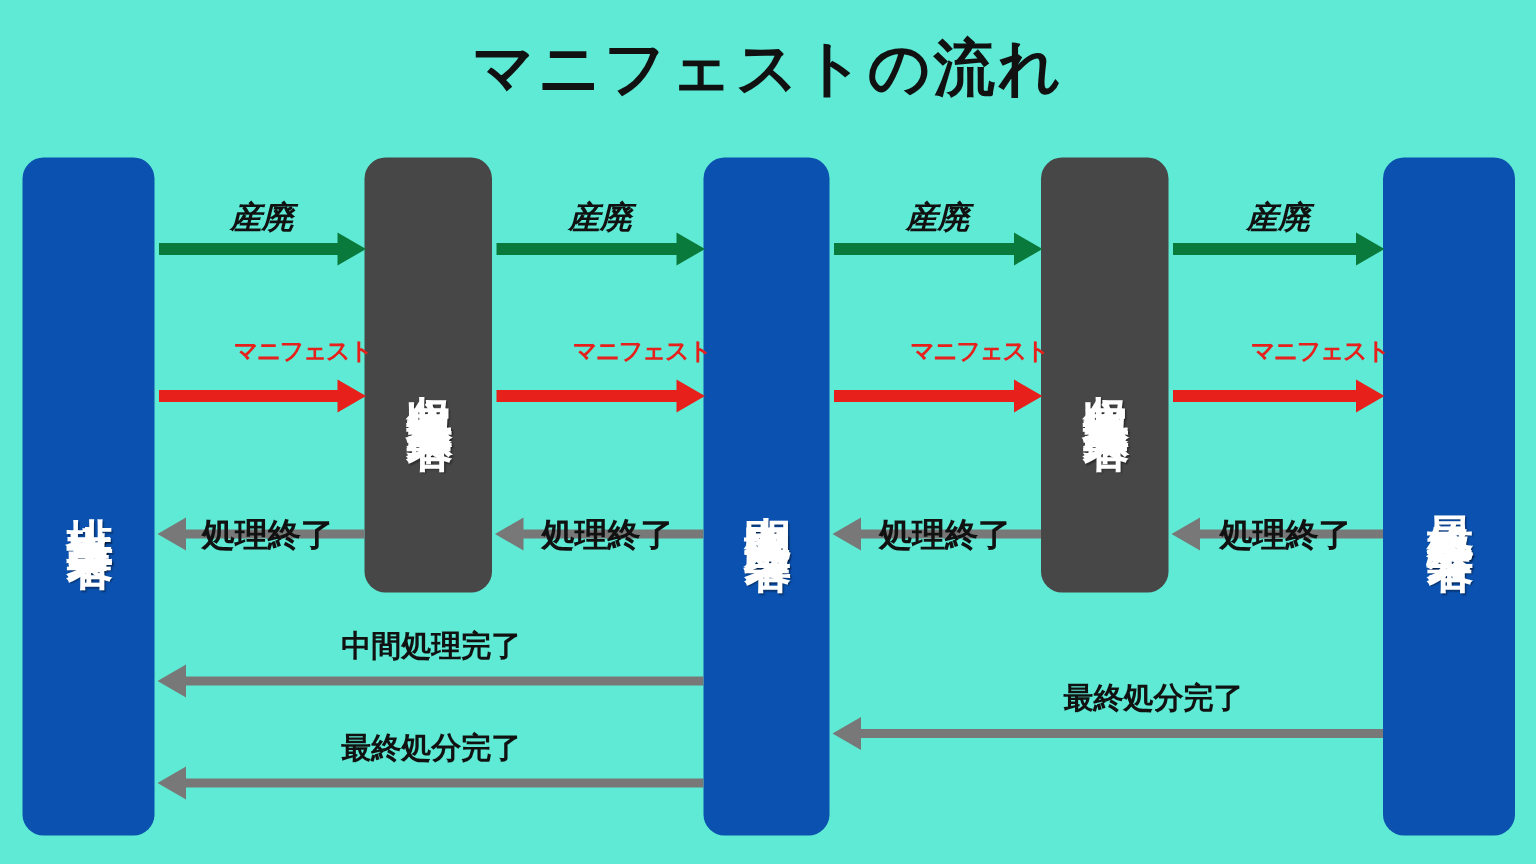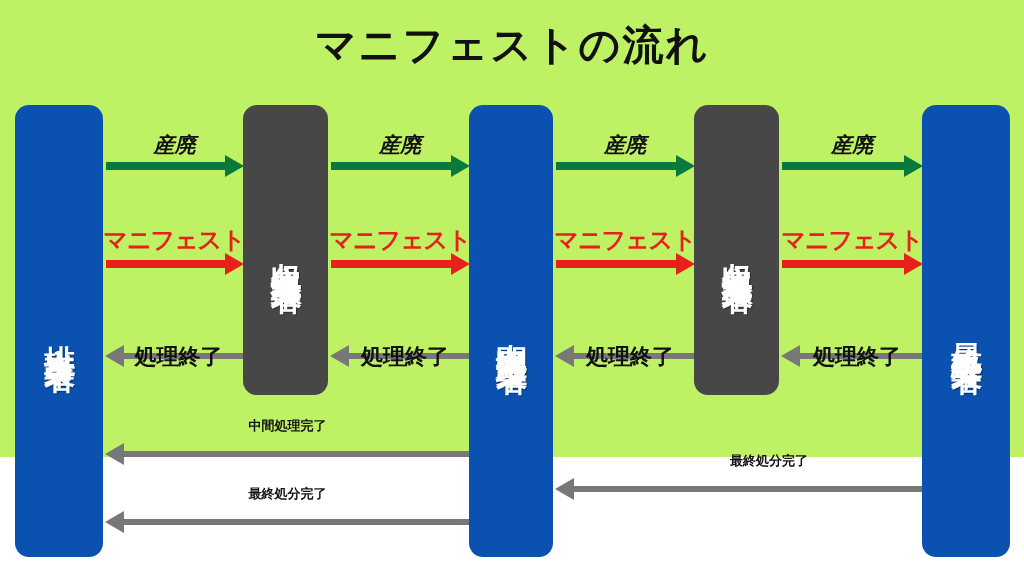--- a/index.html
+++ b/index.html
@@ -2,21 +2,21 @@
 <html><head>
 <meta charset="utf-8">
 <style>
   * { box-sizing: border-box; margin: 0; padding: 0; }
   html, body {
     width: 1024px; height: 576px;
     background: #ffffff;
     font-family: "Liberation Serif", "DejaVu Serif", serif;
     overflow: hidden;
   }
-  #stage { position: relative; width: 1024px; height: 457px; background:#bef264; }
+  #stage { position: relative; width: 1024px; height: 576px; background:#5eead4; }
 
   
   .title {
     position: absolute; left: 0; top: 18px; width: 1024px;
     text-align: center;
     font-size: 41px; font-weight: bold; color: #111111;
     letter-spacing: 2px;
     font-family: "Liberation Serif", "DejaVu Serif", serif;
   }
 
@@ -82,23 +82,23 @@
 
   
   .arrow-label {
     position: absolute;
     text-align: center;
     font-weight: bold;
     white-space: nowrap;
     font-family: "Liberation Serif", "DejaVu Serif", serif;
   }
   .lbl-green { color: #111111; font-size: 21px; font-style: italic; }
-  .lbl-red   { color: #e8201c; font-size: 24px; letter-spacing: -1px; }
+  .lbl-red   { color: #e8201c; font-size: 16px; letter-spacing: -1px; text-align: right; }
   .lbl-gray  { color: #111111; font-size: 22px; margin-top: 24px; }
-  .lbl-long  { color: #111111; font-size: 13px; text-align: center; }
+  .lbl-long  { color: #111111; font-size: 20px; text-align: center; }
 </style>
 </head>
 <body>
 
 <div id="stage">
 
   <div class="title">マニフェストの流れ</div>
 
   <div class="actor blue" style="left:15px; top:105px; width:88px; height:452px;">
     <span>排出事業者</span>

